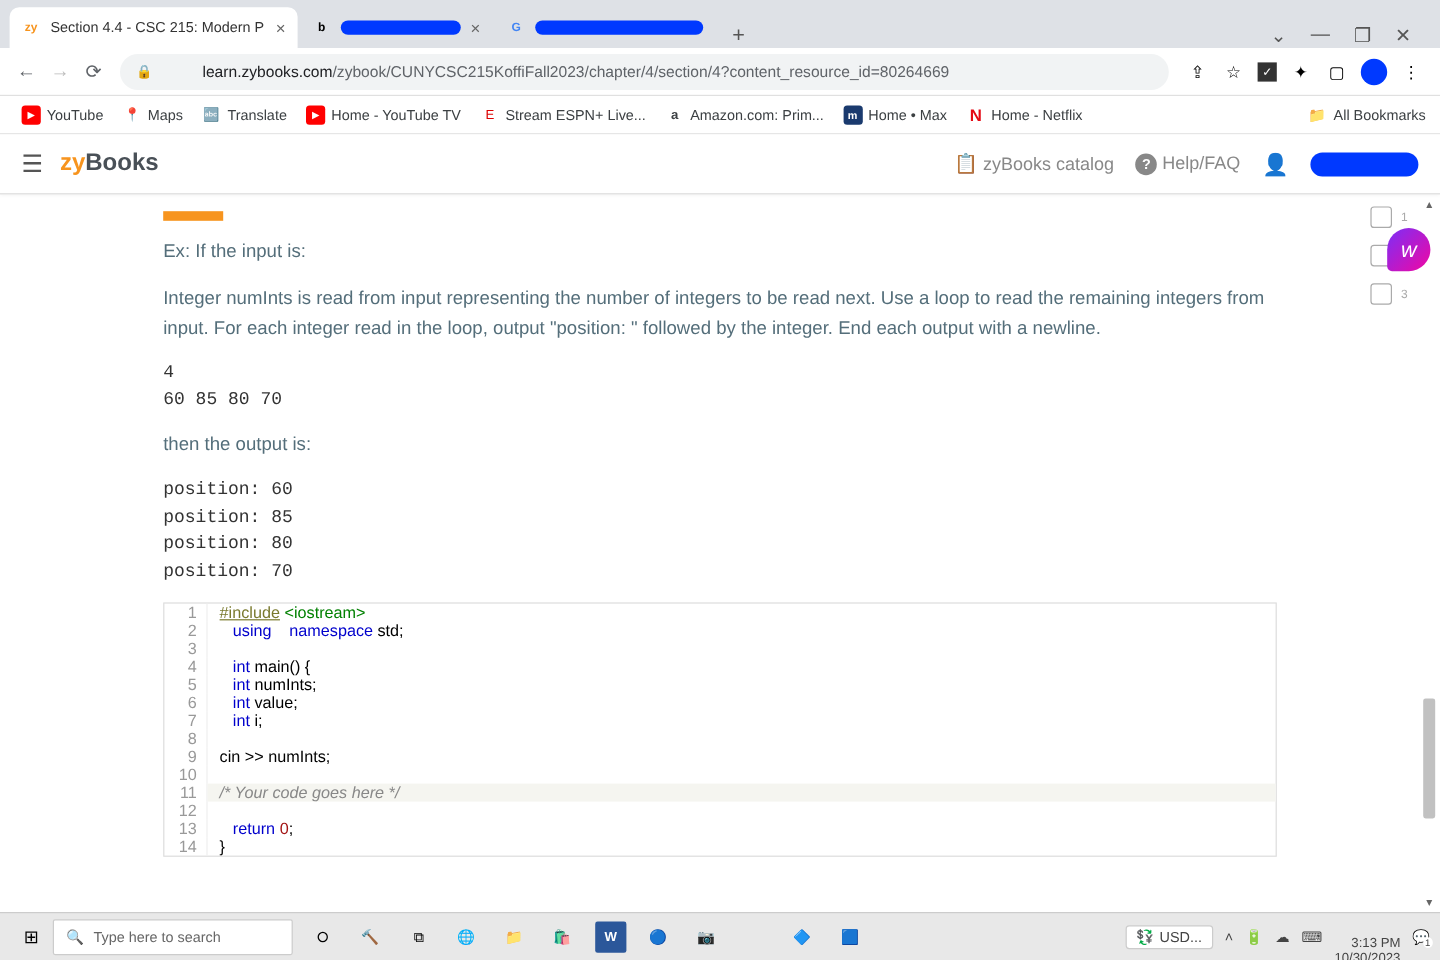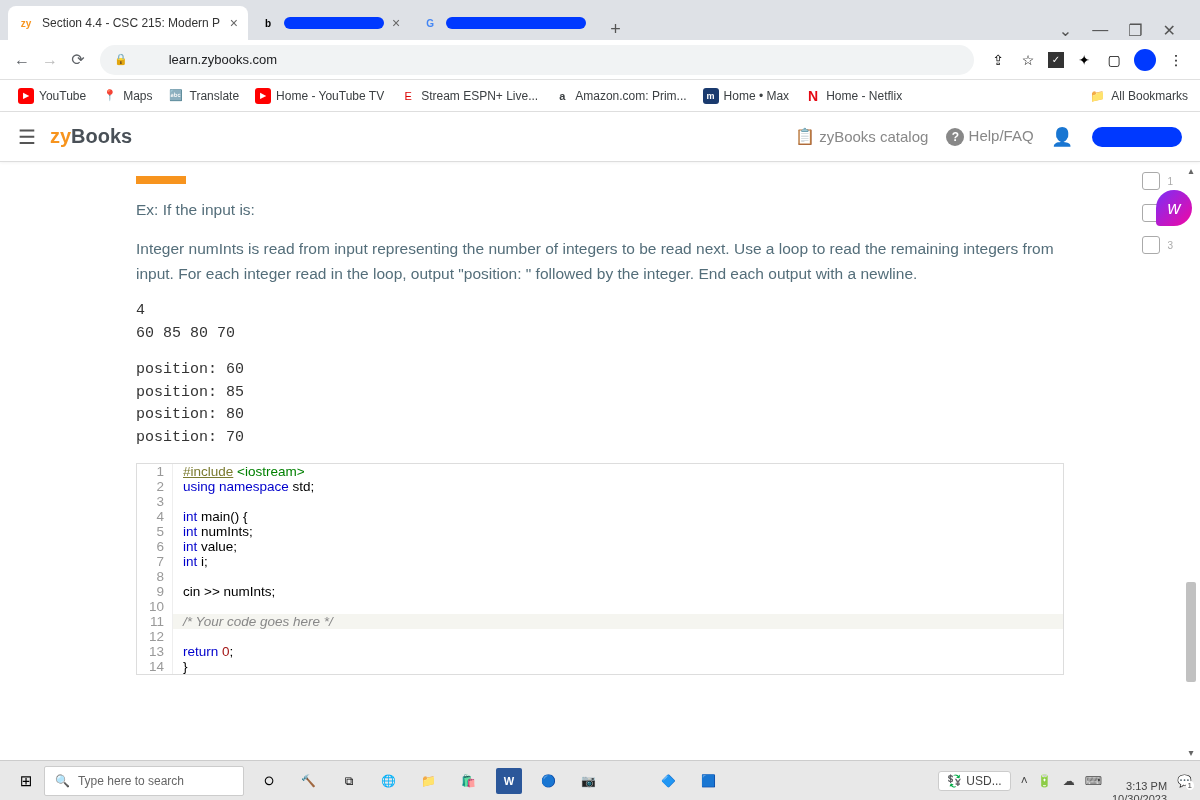--- a/index.html
+++ b/index.html
@@ -49,21 +49,21 @@
 .orange-tab { width: 50px; height: 8px; background: #f7941e; margin-bottom: 14px; margin-left: 16px; }
 .problem-text { font-size: 15.5px; color: #546e7a; line-height: 1.6; margin-bottom: 14px; padding: 0 16px; }
 .example-input, .example-output { font-family: "Courier New", monospace; font-size: 15px; color: #333; line-height: 1.5; padding: 0 16px; margin-bottom: 14px; white-space: pre; }
 
 .code-box { border: 1px solid #ddd; margin: 10px 16px 0 16px; background: #fff; font-family: "Courier New", monospace; font-size: 13.5px; }
 .code-line { display: flex; }
 .gutter { width: 36px; text-align: right; padding-right: 8px; color: #999; user-select: none; border-right: 1px solid #eee; }
 .code { padding-left: 10px; flex: 1; }
 .code-line.hl .code { background: #f5f5f0; }
 .kw-pre { color: #7a7a2e; text-decoration: underline; }
-.kw-blue { color: #0000cc; }
+.kw-blue { color: #0000cc; margin-left: 11px; }
 .kw-str { color: #888; font-style: italic; }
 .kw-num { color: #a31515; }
 .kw-inc { color: #008000; }
 
 .step-list { position: absolute; right: 40px; top: 10px; display: flex; flex-direction: column; gap: 14px; }
 .step { width: 18px; height: 18px; border: 1px solid #aaa; border-radius: 3px; font-size: 10px; color: #aaa; display: flex; align-items: center; justify-content: center; position: relative; }
 .step span { position: absolute; right: -14px; font-size: 10px; }
 
 .widget-bubble { position: absolute; right: 8px; top: 190px; width: 36px; height: 36px; border-radius: 50% 50% 50% 4px; background: linear-gradient(135deg, #7b2ff7, #f107a3); display: flex; align-items: center; justify-content: center; color: #fff; font-size: 18px; font-style: italic; }
 
@@ -108,20 +108,21 @@
   </div>
 </div>
 
 <div class="addr-bar">
   <div class="nav-btn">←</div>
   <div class="nav-btn" style="color:#bbb">→</div>
   <div class="nav-btn">⟳</div>
   <div class="url-box">
     <span class="lock">🔒</span>
     <span class="url-domain">learn.zybooks.com</span>
+      <span>/zybook/CUNYCSC215KoffiFall2023/chapter/4/section/4?content_resource_id=80264669</span>
   </div>
   <div class="addr-right">
     <span class="ext-icon">⇪</span>
     <span class="ext-icon">☆</span>
     <span class="ext-icon" style="background:#333;color:#fff;font-size:10px;width:16px;height:16px">✓</span>
     <span class="ext-icon">✦</span>
     <span class="ext-icon">▢</span>
     <div class="avatar-dot"></div>
     <span class="ext-icon">⋮</span>
   </div>
@@ -176,20 +177,21 @@
     <div class="user-scribble"></div>
   </div>
 </div>
 
 <div class="content">
   <div class="orange-tab"></div>
   <div class="problem-text">Ex: If the input is:</div>
   <div class="problem-text">Integer numInts is read from input representing the number of integers to be read next. Use a loop to read the remaining integers from input. For each integer read in the loop, output "position: " followed by the integer. End each output with a newline.</div>
   <div class="example-input">4
 60 85 80 70</div>
+  <div class="problem-text">then the output is:</div>
   <div class="example-output">position: 60
 position: 85
 position: 80
 position: 70</div>
 
   <div class="code-box" id="code-box">
       <div class="code-line">
         <div class="gutter">1</div>
         <div class="code"><span class="kw-pre">#include</span> <span class="kw-inc">&lt;iostream&gt;</span></div>
       </div>

